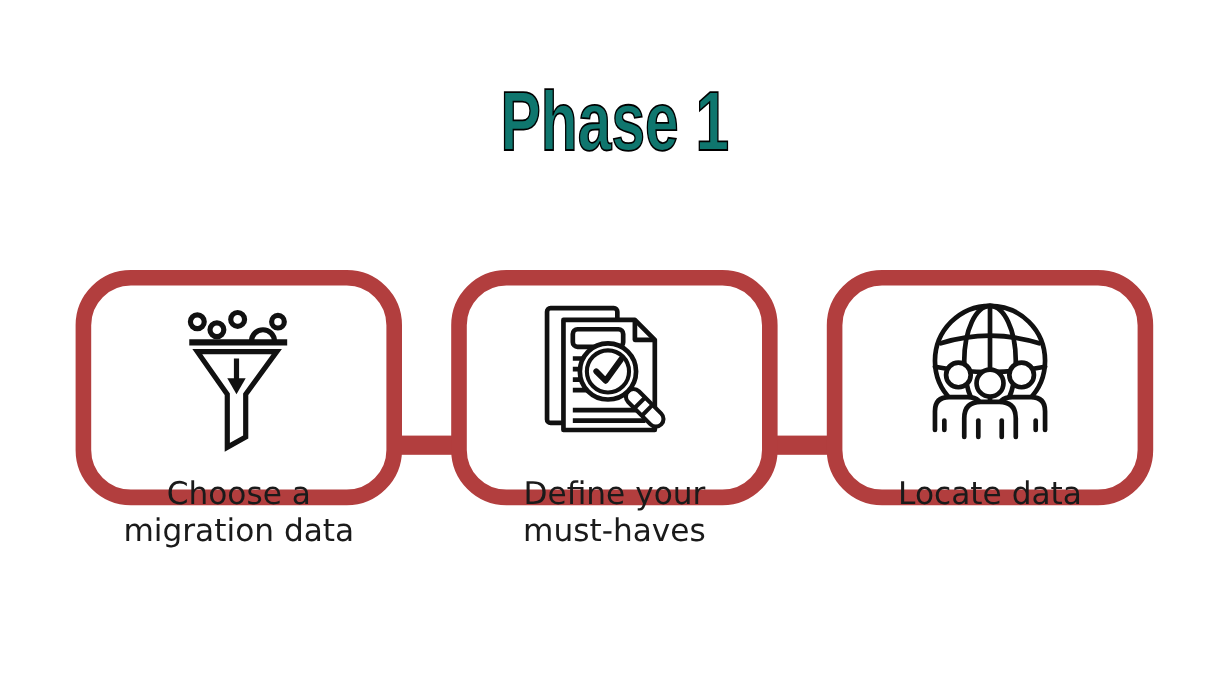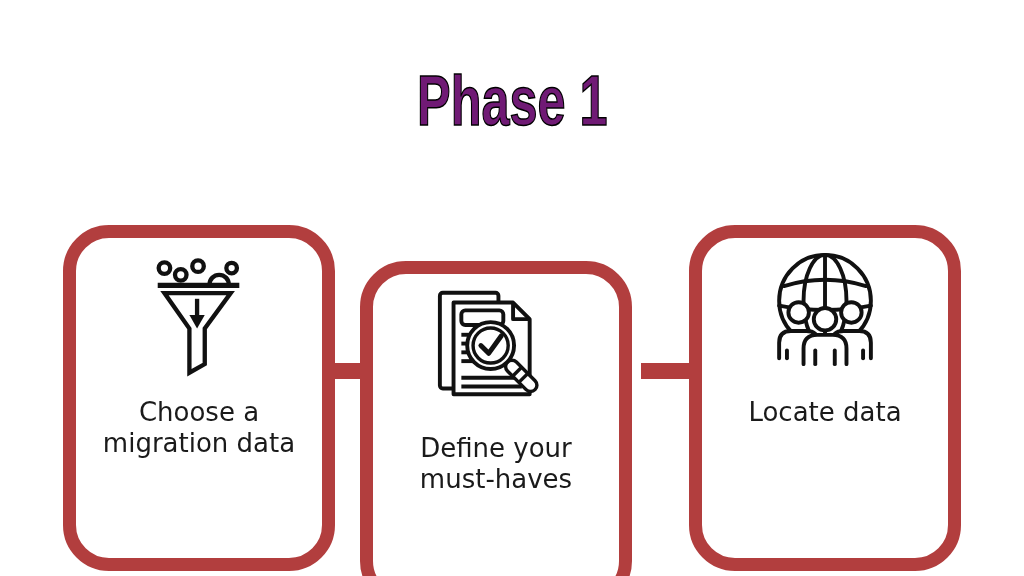--- a/index.html
+++ b/index.html
@@ -3,39 +3,39 @@
 <meta charset="utf-8">
 <style>
   * { margin:0; padding:0; box-sizing:border-box; }
   html,body { background:#ffffff; }
   .canvas {
     position:relative; width:1024px; height:576px; background:#ffffff;
     overflow:hidden; font-family:"DejaVu Sans","Liberation Sans",sans-serif;
   }
   .title {
     position:absolute; top:66px; left:0; width:100%;
-    text-align:center; line-height:1; color:#701a75;
+    text-align:center; line-height:1; color:#0f766e;
   }
   .title .title-inner {
     display:inline-block; font-family:"Liberation Sans",sans-serif;
     font-size:70px; font-weight:700; transform:scaleX(0.72);
     transform-origin:center; -webkit-text-stroke:1.5px #000;
     letter-spacing:0px; white-space:nowrap;
   }
   .connector {
     position:absolute; top:363px; height:16px; background:#B23E3E;
   }
   .connector.c1 { left:328px; width:56px; }
   .connector.c2 { left:641px; width:56px; }
   .card {
-    position:absolute; top:225px; width:272px; height:346px;
+    position:absolute; top:225px; width:272px; height:196px;
     background:#ffffff; border:13px solid #B23E3E; border-radius:46px;
   }
   .card.p1 { left:63px; }
-  .card.p2 { left:360px;margin-top:36px; }
+  .card.p2 { left:376px; }
   .card.p3 { left:689px; }
   .icon-wrap {
     position:absolute; left:0; width:100%;
     display:flex; justify-content:center;
   }
   .card.p1 .icon-wrap { top:15px; }
   .card.p2 .icon-wrap { top:11px; }
   .card.p3 .icon-wrap { top:11px; }
   .card-label {
     position:absolute; top:159px; left:-6px; width:258px;

